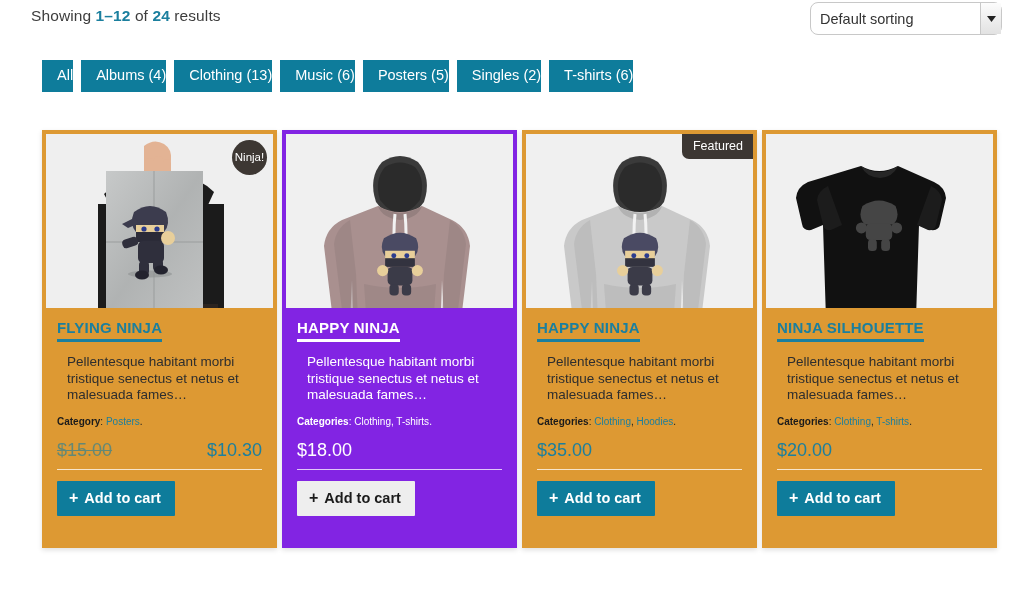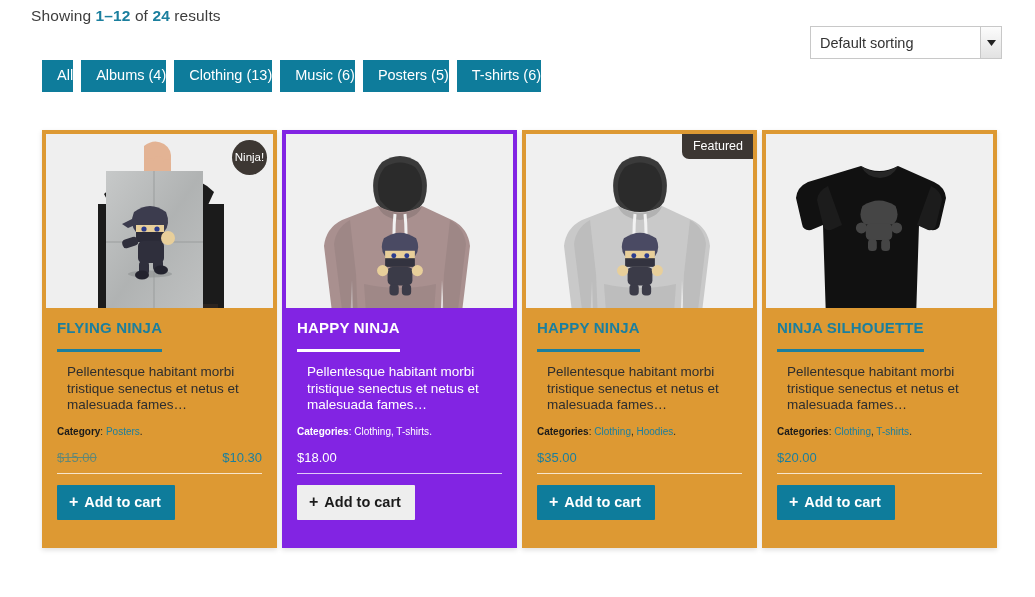--- a/index.html
+++ b/index.html
@@ -16,25 +16,25 @@
   .topbar {
     position: absolute; left: 0; top: 0; width: 1035px; height: 50px;
   }
   .result-count {
     position: absolute; left: 31px; top: 7px;
     font-size: 15.5px; color: #3d3d3d; letter-spacing: .1px;
   }
   .result-count .num { color: #1b7f9e; font-weight: bold; }
 
   .sorting-wrap {
-    position: absolute; left: 810px; top: 26px;
+    position: absolute; left: 810px; top: 2px;
     width: 192px; height: 33px;
     border: 1px solid #c8c8c8;
     background: #fff;
-    border-radius: 0;
+    border-radius: 8px;
     display: flex; align-items: center;
   }
   .sorting-label {
     flex: 1; padding-left: 9px;
     font-size: 14.5px; color: #333;
     white-space: nowrap; overflow: hidden;
   }
   .sorting-arrow {
     width: 21px; height: 31px;
     background: linear-gradient(#fcfcfc,#e2e2e2);
@@ -104,21 +104,21 @@
 
   
   .cbody { padding: 11px 11px 0 11px; }
   .ptitle {
     font-size: 15px; font-weight: bold;
     color: #1b7f9e;
     letter-spacing: .2px;
     margin: 0 0 5px 0;
     display: inline-block;
     border-bottom: 3px solid #1b7f9e;
-    padding-bottom: 13px;
+    padding-bottom: 3px;
     cursor: pointer;
     text-transform: uppercase;
   }
   .theme-purple .ptitle { color: #ffffff; border-bottom-color: #ffffff; }
 
   .pdesc {
     font-size: 13.5px; line-height: 16.5px;
     color: #2e2e2e; margin: 7px 0 0 10px;
   }
   .theme-purple .pdesc { color: #ffffff; }
@@ -127,21 +127,21 @@
     font-size: 10px; margin: 9px 0 0 0; color: #1b1b1b;
     line-height: 17px;
   }
   .pcats .lbl { font-weight: bold; color: #1b1b1b; }
   .pcats .link { color: #1b7f9e; cursor: pointer; }
   .theme-purple .pcats, .theme-purple .pcats .lbl,
   .theme-purple .pcats .link { color: #ffffff; }
 
   .pprice {
     margin-top: 10px;
-    font-size: 13px;
+    font-size: 18px;
     color: #1b7f9e;
     display: flex; align-items: flex-end;
     border-bottom: 1px solid rgba(255,255,255,.75);
     padding-bottom: 8px;
     min-height: 22px;
   }
   .theme-purple .pprice { color: #ffffff; }
   .price-old {
     text-decoration: line-through;
     opacity: .62;
@@ -180,20 +180,21 @@
       </div>
     </div>
   </div>
 
   <div class="tabs">
       <button class="tab">All</button>
       <button class="tab">Albums (4)</button>
       <button class="tab">Clothing (13)</button>
       <button class="tab">Music (6)</button>
       <button class="tab">Posters (5)</button>
+      <button class="tab">Singles (2)</button>
       <button class="tab">T-shirts (6)</button>
     </div>
 
   <div class="grid">
       <div class="card">
         <div class="thumb">
           <svg width="227" height="227" viewBox="0 0 227 227">
       <rect width="227" height="227" fill="#efefef"></rect>
 
       <path d="M58 60 q14 -14 34 -16 l0 30 -20 12 z" fill="#1b1b1b"></path>

